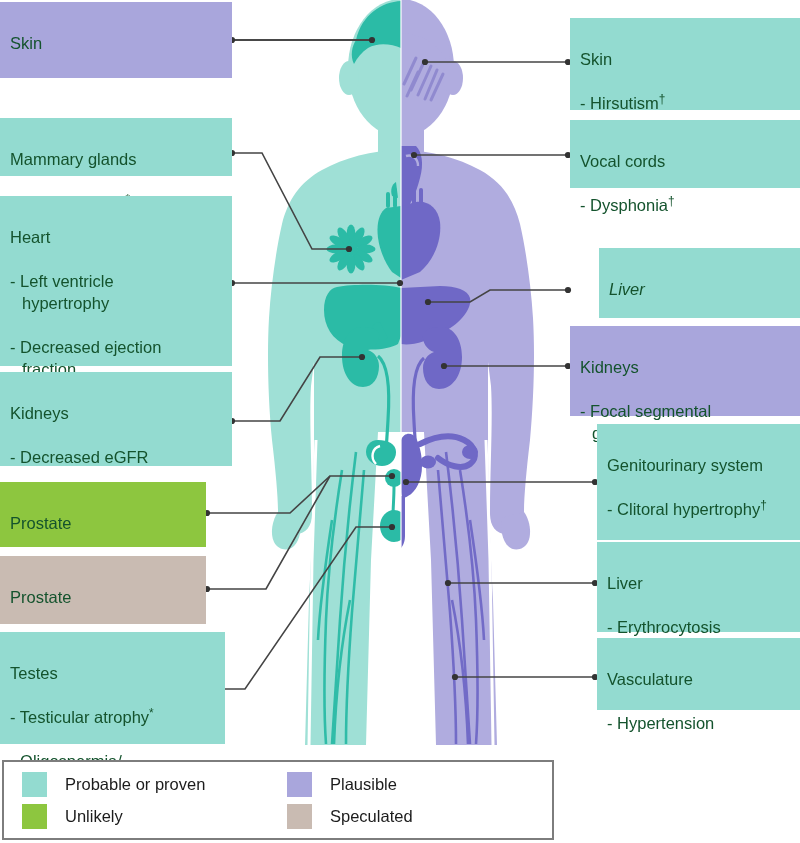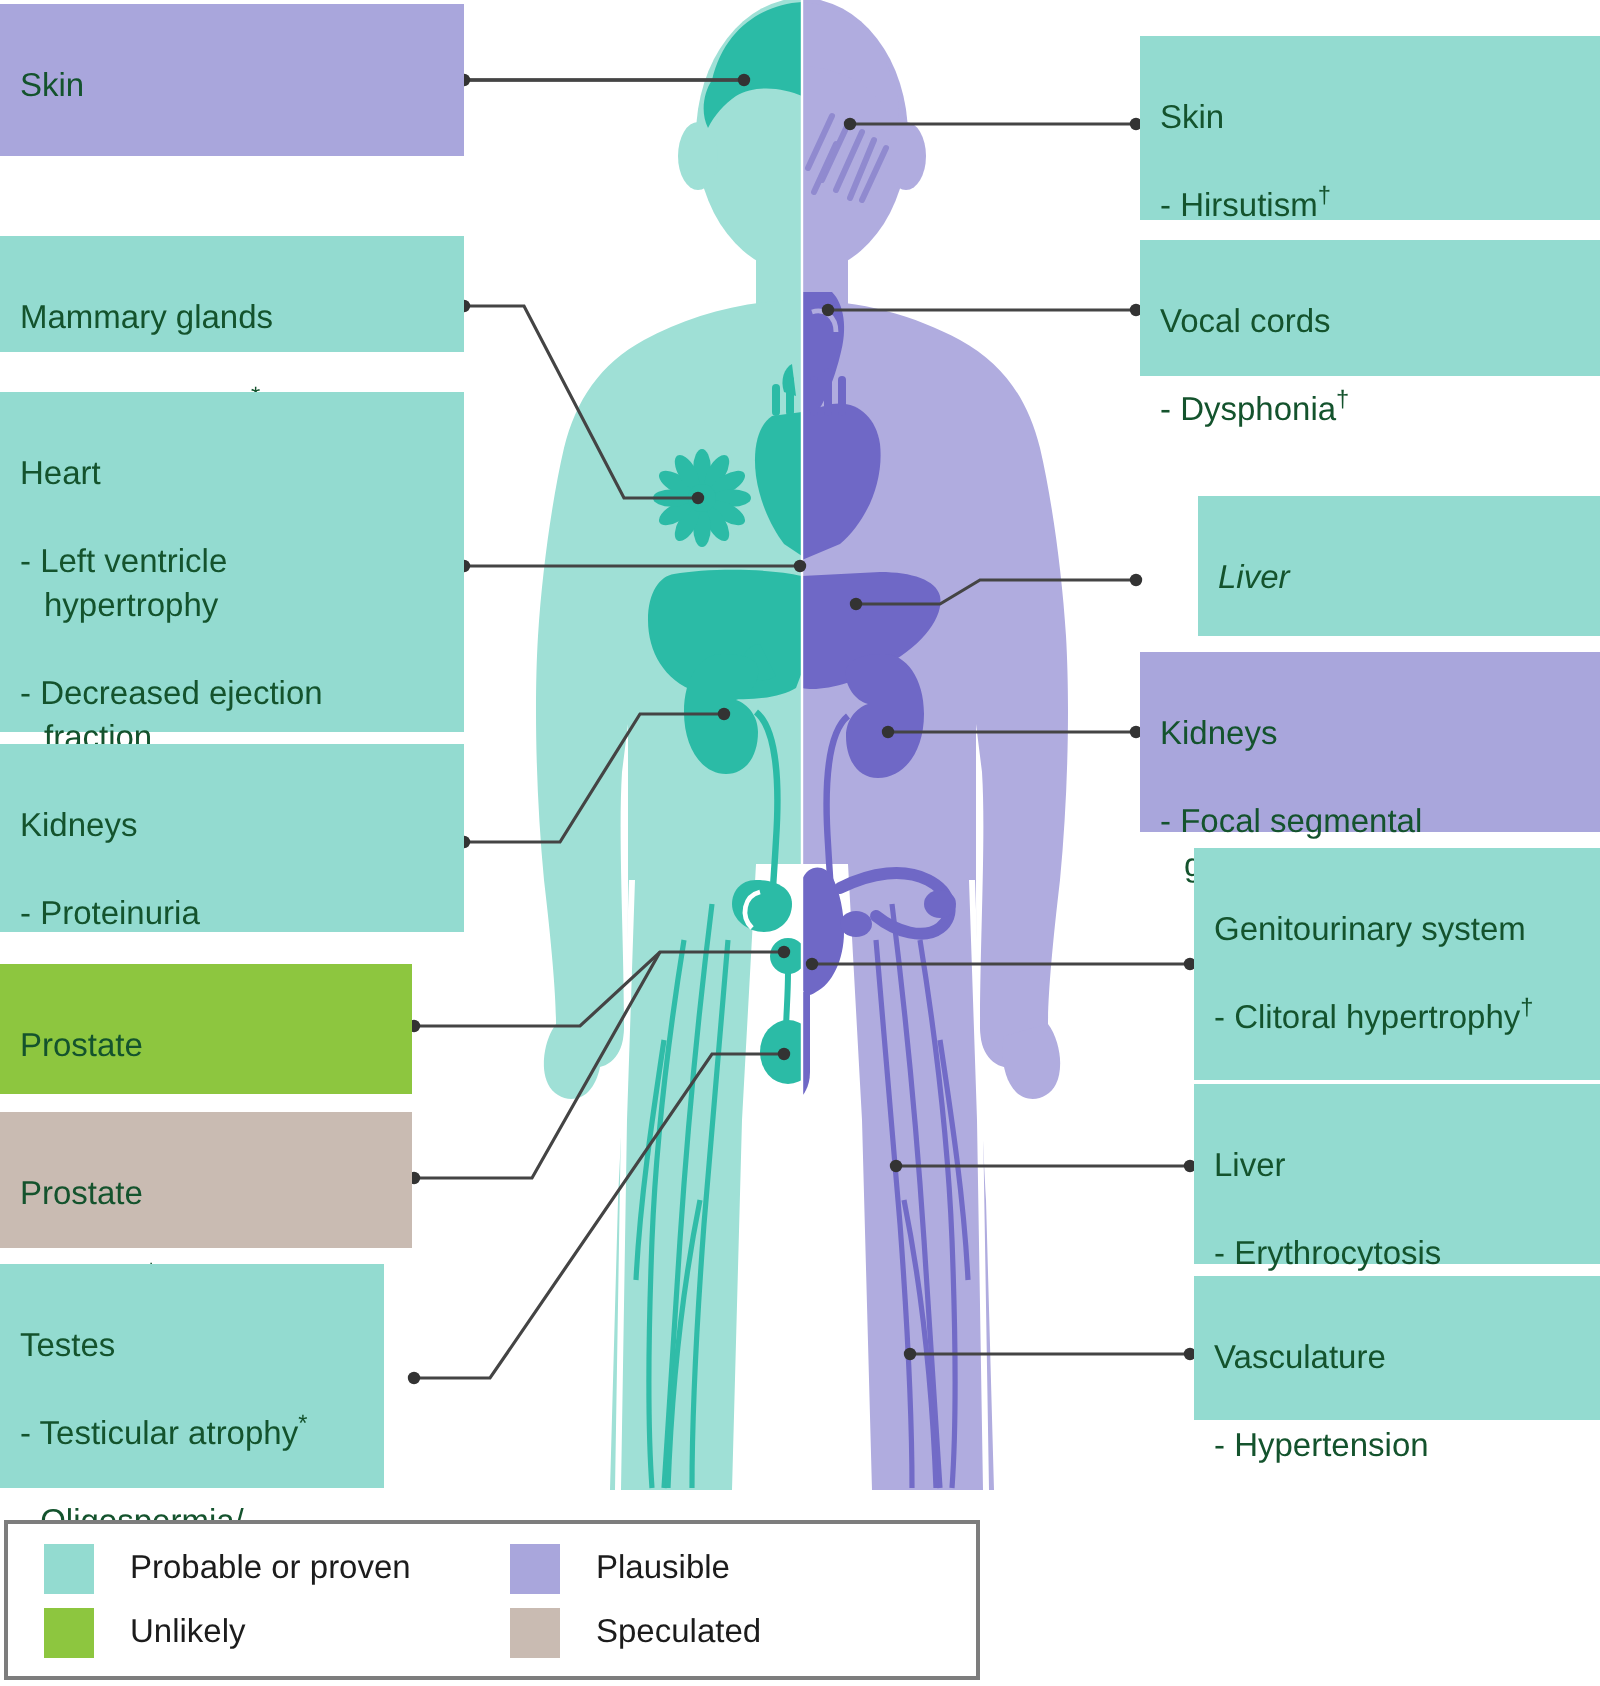--- a/index.html
+++ b/index.html
@@ -30,21 +30,21 @@
   .c-plausible{background:#a9a6dc;}
   .c-unlikely{background:#8dc63f;}
   .c-speculated{background:#c9bbb2;}
   .sup{font-size:0.72em;vertical-align:super;line-height:0;}
 
   
   #links{position:absolute;left:0;top:0;width:800px;height:843px;pointer-events:none;}
 
   
   #legend{
-    position:absolute;left:2px;top:760px;width:488px;height:80px;
+    position:absolute;left:2px;top:760px;width:552px;height:80px;
     border:2px solid #7d7d7d;background:#fff;box-sizing:border-box;
     display:grid;grid-template-columns:1fr 1fr;
     align-content:center;
     padding:6px 0 6px 18px;
   }
   .leg-item{display:flex;align-items:center;height:32px;font-size:16.5px;}
   .leg-sw{width:25px;height:25px;margin-right:18px;flex:0 0 auto;}
   .leg-lbl{white-space:nowrap;}
 </style>
 </head>
@@ -332,34 +332,35 @@
     <span class="item">- Left ventricle
   hypertrophy</span>
     <span class="item">- Decreased ejection
   fraction</span>
     <span class="item">- Decreased left ventricle
   compliance</span>
   </div>
 
   <div class="box c-probable" style="left:0;top:372px;width:232px;height:94px;">
     <span class="title">Kidneys</span>
+    <span class="item">- Decreased eGFR</span>
     <span class="item">- Proteinuria</span>
   </div>
 
   <div class="box c-unlikely" style="left:0;top:482px;width:206px;height:65px;">
     <span class="title">Prostate</span>
     <span class="item">- Hypertrophy<span class="sup">*</span></span>
   </div>
 
   <div class="box c-speculated" style="left:0;top:556px;width:206px;height:68px;">
     <span class="title">Prostate</span>
     <span class="item">- Cancer<span class="sup">*</span></span>
   </div>
 
-  <div class="box c-probable" style="left:0;top:632px;width:192px;height:112px;">
+  <div class="box c-probable" style="left:0;top:632px;width:225px;height:112px;">
     <span class="title">Testes</span>
     <span class="item">- Testicular atrophy<span class="sup">*</span></span>
     <span class="item">- Oligospermia/
   azoospermia<span class="sup">*</span></span>
   </div>
 
   <div class="box c-probable" style="left:570px;top:18px;width:230px;height:92px;">
     <span class="title">Skin</span>
     <span class="item">- Hirsutism<span class="sup">†</span></span>
     <span class="item">- Acne</span>

